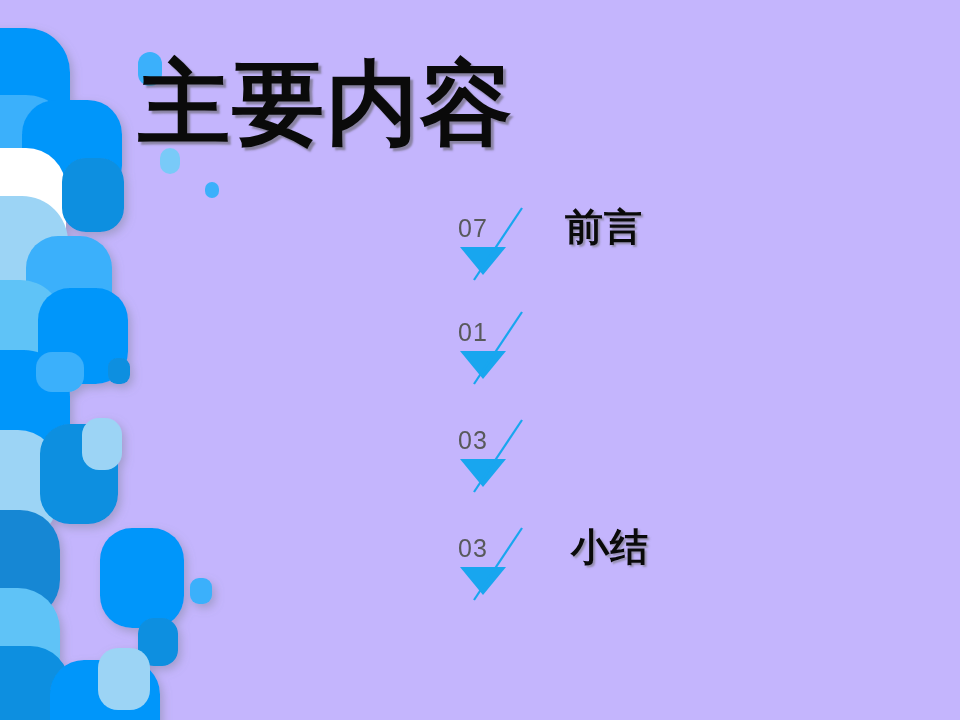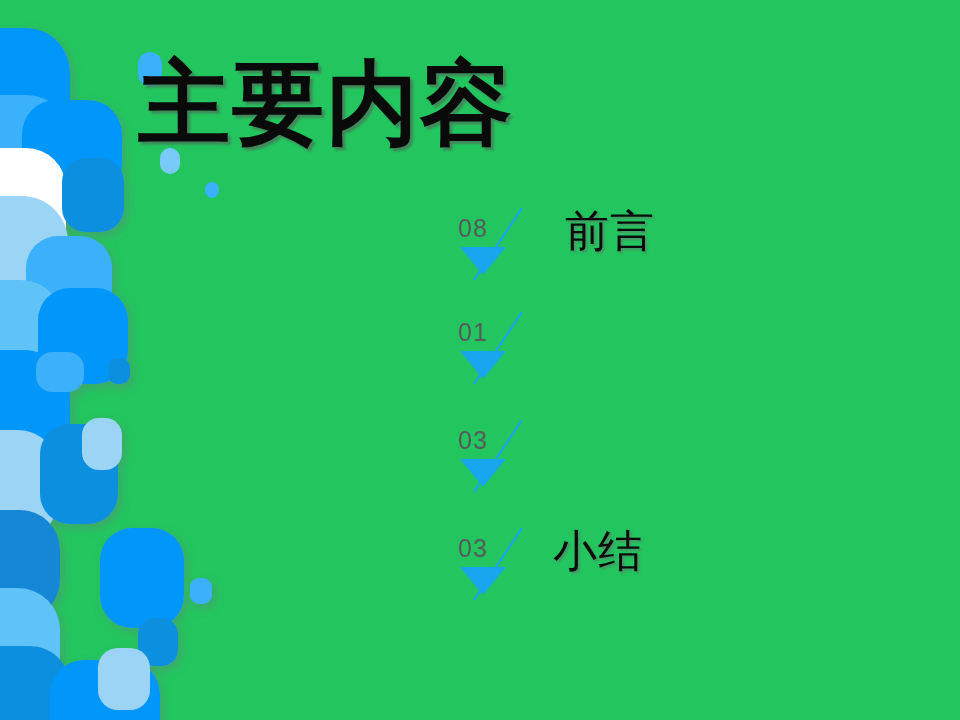--- a/index.html
+++ b/index.html
@@ -9,21 +9,21 @@
     background: #ffffff;
   }
   body {
     font-family: "Liberation Sans", "DejaVu Sans", sans-serif;
   }
 
   #slide {
     position: relative;
     width: 960px;
     height: 720px;
-    background: #22c55e;
+    background: #c4b5fd;
     overflow: hidden;
   }
 
   
   #deco {
     position: absolute;
     left: 0;
     top: 0;
     width: 300px;
     height: 720px;
@@ -93,22 +93,22 @@
   .marker-slash {
     position: absolute;
     left: 0;
     top: 0;
     width: 96px;
     height: 80px;
   }
   .item-label {
     position: absolute;
     top: -4px;
-    font-size: 44px;
-    font-weight: normal;
+    font-size: 38px;
+    font-weight: bold;
     color: #0a0a0a;
     white-space: nowrap;
     letter-spacing: 1px;
     text-shadow: 2px 2px 2px rgba(110,110,110,0.55);
     font-family: "DejaVu Sans", "Liberation Sans", sans-serif;
   }
 </style>
 </head>
 <body>
 
@@ -152,21 +152,21 @@
           <rect x="205" y="182" width="14" height="16" rx="7" ry="7" fill="#3bb0fb"></rect>
         </g>
     </svg>
   </div>
 
   <div id="title">主要内容</div>
 
   <div id="agenda">
       <div class="agenda-item" style="top: 0px;">
         <div class="marker">
-          <div class="marker-num">08</div>
+          <div class="marker-num">07</div>
           <div class="marker-tri"></div>
           <div class="marker-slash"><svg width="96" height="80" viewBox="0 0 96 80">
               <line x1="22" y1="74" x2="70" y2="2" stroke="#18a6ef" stroke-width="2.2"></line>
             </svg></div>
         </div>
         <div class="item-label" style="left: 113px;">前言</div>
       </div>
       <div class="agenda-item" style="top: 104px;">
         <div class="marker">
           <div class="marker-num">01</div>
@@ -186,17 +186,17 @@
         </div>
       </div>
       <div class="agenda-item" style="top: 320px;">
         <div class="marker">
           <div class="marker-num">03</div>
           <div class="marker-tri"></div>
           <div class="marker-slash"><svg width="96" height="80" viewBox="0 0 96 80">
               <line x1="22" y1="74" x2="70" y2="2" stroke="#18a6ef" stroke-width="2.2"></line>
             </svg></div>
         </div>
-        <div class="item-label" style="left: 101px;">小结</div>
+        <div class="item-label" style="left: 119px;">小结</div>
       </div>
     </div>
 
 </div>
 
 </body></html>

